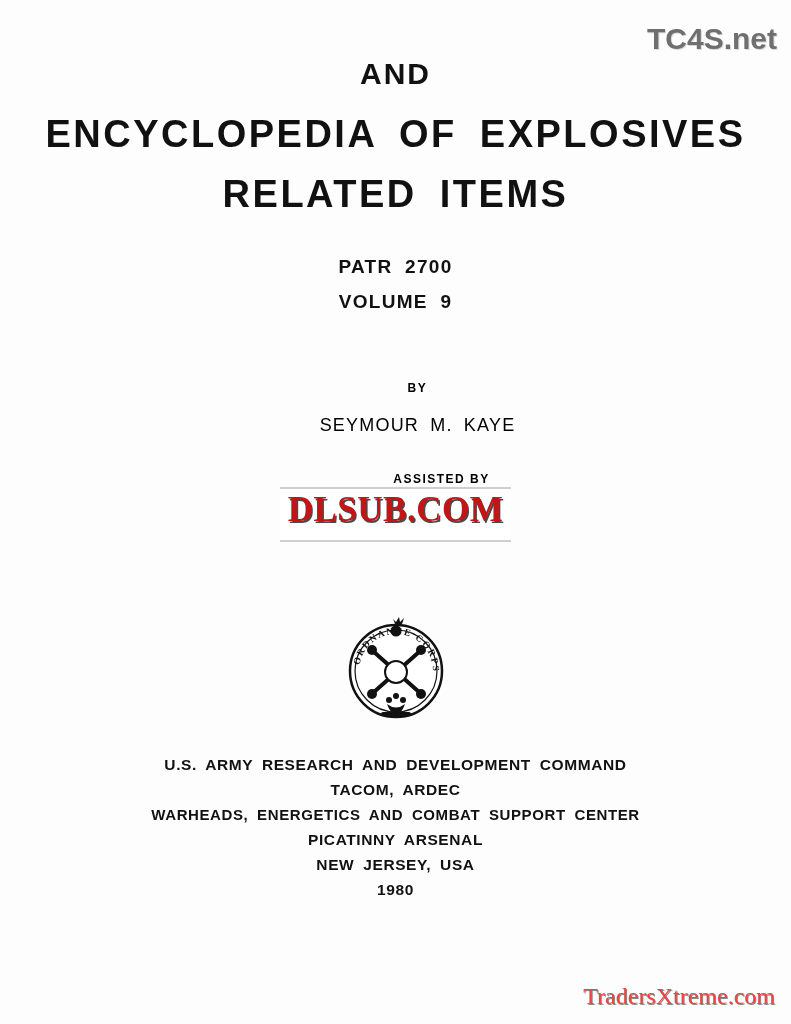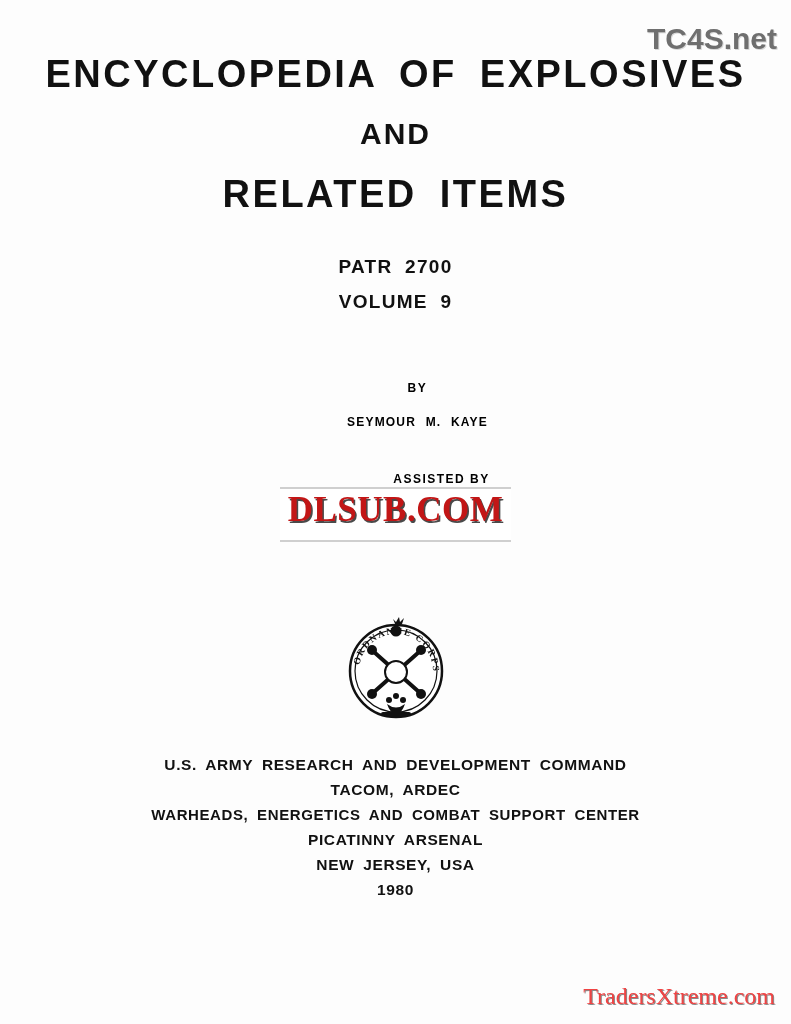--- a/index.html
+++ b/index.html
@@ -110,22 +110,22 @@
     text-align: center;
   }
   .by-label {
     font-size: 12px;
     font-weight: bold;
     letter-spacing: 1.6px;
     line-height: 18px;
     padding-left: 44px;
   }
   .author {
-    font-size: 12px;
-    font-weight: bold;
+    font-size: 18px;
+    font-weight: normal;
     letter-spacing: 1.2px;
     word-spacing: 5px;
     margin-top: 18px;
     margin-left: 44px;
   }
   .assisted-label {
     position: absolute;
     top: 472px;
     left: 0;
     width: 100%;
@@ -165,22 +165,22 @@
   .imprint-line.small { font-size: 15px; }
 </style>
 </head>
 <body>
 
 <div class="page">
 
   <div class="wm-top">TC4S.net</div>
 
   <div class="title-block">
+    <div class="title-line l2">AND</div>
     <div class="title-line l1">ENCYCLOPEDIA  OF  EXPLOSIVES</div>
-    <div class="title-line l2">AND</div>
     <div class="title-line l3">RELATED  ITEMS</div>
   </div>
 
   <div class="subtitle-block">
     <div class="subtitle-line">PATR  2700</div>
     <div class="subtitle-line">VOLUME  9</div>
   </div>
 
   <div class="byline-block">
     <div class="by-label">BY</div>

